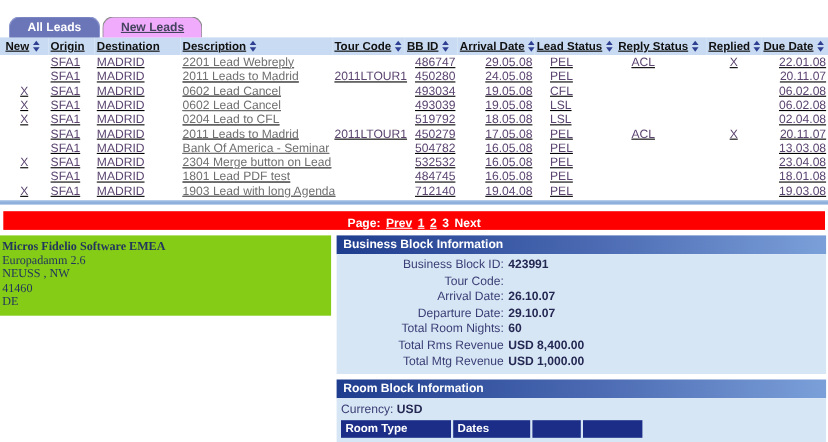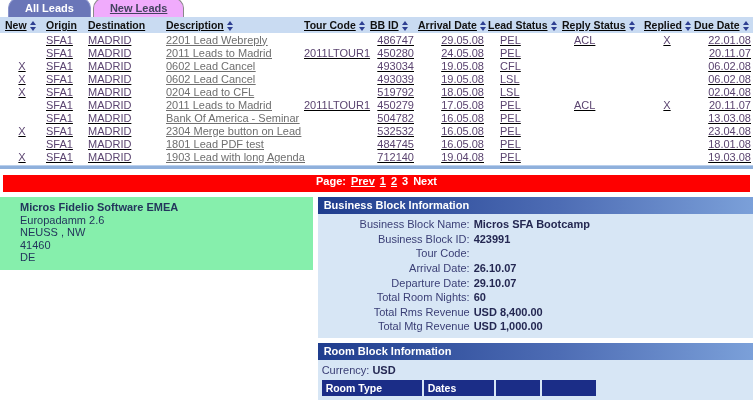--- a/index.html
+++ b/index.html
@@ -1,21 +1,21 @@
 <!DOCTYPE html>
 <html><head>
 <meta charset="utf-8">
 <style>
   html,body{margin:0;padding:0;}
   body{
     width:753px;height:402px;overflow:hidden;position:relative;
     background:#ffffff;font-family:"Liberation Sans", sans-serif;
   }
   
-  .tabbar{height:17px;padding-left:8px;background:#fff;display:flex;align-items:flex-end;}
+  .tabbar{height:34px;padding-left:8px;background:#fff;display:flex;align-items:flex-end;}
   .tab{display:inline-block;padding:3px 16px 3px 16px;font-size:11px;font-weight:bold;
        border-radius:10px 10px 0 0;margin-right:2px;white-space:nowrap;}
   .tab.active{background:#6a76b8;color:#ffffff;border:1px solid #8a94cc;border-bottom:none;}
   .tab.inactive{background:#f0abfc;color:#43435e;border:1px solid #8a8a8a;border-bottom:none;}
   .tab.inactive span{text-decoration:underline;cursor:pointer;}
   
   table.leads{border-collapse:collapse;table-layout:fixed;width:753px;text-decoration:underline;}
   table.leads thead th{
     background:#c9dbf2;font-size:10.5px;font-weight:bold;color:#111111;
     text-align:left;padding:2px 2px;height:12px;white-space:nowrap;vertical-align:middle;
@@ -28,29 +28,29 @@
   td.right{text-align:right;}
   a.desc{color:#6f6f6f;text-decoration:underline;cursor:pointer;}
   .sort{display:inline-block;vertical-align:middle;margin-left:3px;}
   .sort i{display:block;width:0;height:0;border-left:3px solid transparent;border-right:3px solid transparent;}
   .sort i.up{border-bottom:4px solid #2e3f92;margin-bottom:2px;}
   .sort i.dn{border-top:4px solid #2e3f92;}
   
   .sep{height:3px;background:#8fb0dc;border-top:1px solid #b9cfec;margin-top:2px;}
   .pagebar{
     margin:6px 3px 0 3px;height:17px;background:#fe0000;color:#ffffff;
-    display:flex;align-items:flex-start;justify-content:center;gap:5px;
+    display:flex;align-items:flex-end;justify-content:center;gap:5px;
     font-size:11px;font-weight:bold;
   }
   .pagebar a{color:#ffffff;text-decoration:underline;cursor:pointer;}
   
   .cols{display:flex;align-items:flex-start;margin-top:5px;}
   .addr{
-    width:295px;background:#86efac;padding:4px 4px 6px 20px;
-    font-size:11px;color:#23365c;line-height:12.5px;
+    width:295px;background:#84cc16;padding:4px 4px 6px 2px;
+    font-size:11px;color:#23365c;line-height:12.5px;font-family:Liberation Serif, serif;
   }
   .addr .b{font-weight:bold;}
   .rightcol{width:445px;margin-left:5px;}
   .panel{margin-bottom:5px;}
   .phead{
     background:linear-gradient(90deg,#1f3d8e 0%,#4d6cb4 55%,#7ba0d9 100%);
     color:#ffffff;font-size:11px;font-weight:bold;padding:2px 6px;height:13px;line-height:13px;
   }
   .pbody{background:#d7e6f5;padding:3px 4px 4px 4px;font-size:11px;color:#3a3e75;}
   .frow{display:flex;line-height:14.6px;}
@@ -256,24 +256,20 @@
     <div>NEUSS , NW</div>
     <div>41460</div>
     <div>DE</div>
   </div>
 
   <div class="rightcol">
     <div class="panel">
       <div class="phead">Business Block Information</div>
       <div class="pbody">
         <div class="frow">
-            <span class="flabel">Business Block Name:</span>
-            <span class="fval">Micros SFA Bootcamp</span>
-          </div>
-        <div class="frow">
             <span class="flabel">Business Block ID:</span>
             <span class="fval">423991</span>
           </div>
         <div class="frow">
             <span class="flabel">Tour Code:</span>
             <span class="fval"></span>
           </div>
         <div class="frow">
             <span class="flabel">Arrival Date:</span>
             <span class="fval">26.10.07</span>

